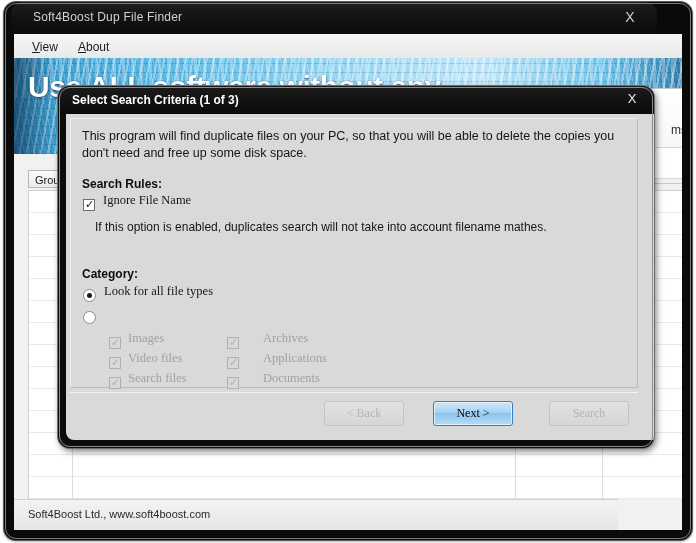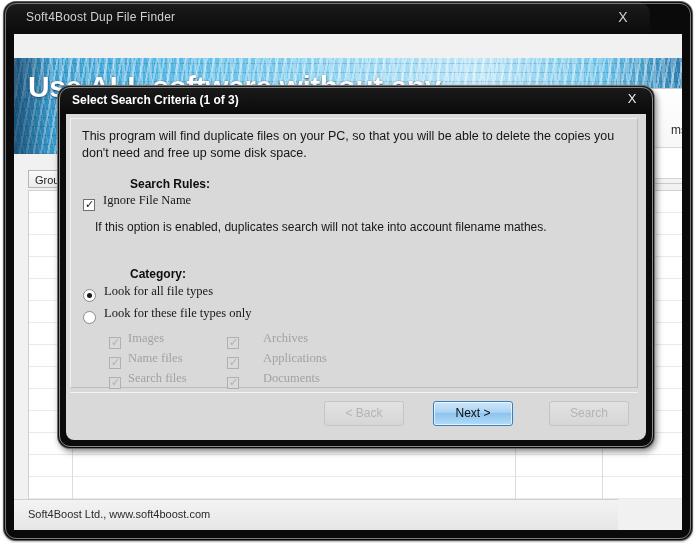--- a/index.html
+++ b/index.html
@@ -22,21 +22,21 @@
   }
   #app-window::after{
     content:"";
     position:absolute; left:1px; top:1px; right:1px; bottom:1px;
     border-radius:11px;
     border:1px solid #7b7b7b;
     pointer-events:none;
   }
 
   #titlebar {
-    position: absolute; left: 0; top: 0;
+    position: absolute; left: 7px; top: 0;
     width: 646px; height: 32px;
     background: linear-gradient(180deg,#1e1e1e 0%, #141414 40%, #0b0b0b 100%);
     border-top-left-radius: 12px;
     border-top-right-radius: 12px;
   }
   #title-text {
     position:absolute; left:22px; top:8px;
     font-size: 12px; color: #d2d2d2; letter-spacing:.2px;
     white-space: nowrap;
   }
@@ -190,37 +190,38 @@
     width:16px; height:16px; line-height:16px; text-align:center;
     color:#f0f0f0; font-size:13px; cursor:pointer;
   }
 
   #dlg-body{
     position:absolute; left:8px; top:28px;
     width:580px; height:326px;
     background:#d9d9d9;
     border-bottom-left-radius:8px;
     border-bottom-right-radius:8px;
+    padding-left:16px;
   }
   #dlg-content{
     position:absolute; left:4px; top:4px;
     width:568px; height:270px;
     background:#d9d9d9;
     border:1px solid #f0f0f0;
     border-right-color:#bcbcbc;
     border-bottom-color:#bcbcbc;
     box-sizing:border-box;
   }
   #intro{
     position:absolute; left:11px; top:9px; width:544px;
     font-size:12.5px; color:#161616; line-height:17px;
   }
   .section-title{
     position:absolute;
-    font-size:12px; font-weight:bold; color:#0d0d0d;margin-left:48px;
+    font-size:12px; font-weight:bold; color:#0d0d0d;
   }
   #search-rules-title{ left:11px; top:58px; }
   #category-title{ left:11px; top:148px; }
 
   
   .cb{
     position:absolute; width:12px; height:12px;
     background:#ffffff; border:1px solid #6f6f6f;
     box-sizing:border-box;
   }
@@ -258,20 +259,21 @@
 
   .ftcol-a-cb{ left:38px; }
   .ftcol-a-lb{ left:57px; }
   .ftcol-b-cb{ left:156px; }
   .ftcol-b-lb{ left:178px;margin-left:14px; }
 
   #dlg-footer{
     position:absolute; left:4px; top:278px;
     width:568px; height:44px;
     border-top:1px solid #f2f2f2;
+    font-family:Liberation Serif, serif;
   }
   .dlg-btn{
     position:absolute; top:8px;
     width:80px; height:25px;
     font-size:12px; line-height:23px; text-align:center;
     border-radius:3px; box-sizing:border-box;
     cursor:pointer;
   }
   .dlg-btn.disabled{
     background:linear-gradient(180deg,#e2e2e2,#d6d6d6);
@@ -294,20 +296,24 @@
 
 <div id="app-window">
 
   <div id="titlebar">
     <div id="title-text">Soft4Boost Dup File Finder</div>
     <div id="win-close">X</div>
   </div>
 
   <div id="client">
 
+    <div id="menubar">
+      <div class="menu-item" id="menu-view"><u>V</u><span>iew</span></div>
+      <div class="menu-item" id="menu-about"><u>A</u><span>bout</span></div>
+    </div>
 
     <div id="banner">
       <div class="streaks"></div>
       <div class="chips"></div>
       <div class="darkleft"></div>
       <div id="banner-text">Use ALL software without any</div>
     </div>
 
     <div class="side-panel" id="side-panel-a"></div>
     <div class="side-panel" id="side-panel-b">
@@ -353,31 +359,30 @@
       <div id="hint-ignore">If this option is enabled, duplicates search will not take into account filename mathes.</div>
 
       <div class="section-title" id="category-title">Category:</div>
 
       <div class="rb" id="rb-all">
         <span class="dot"></span>
       </div>
       <div class="opt-label" id="lbl-all">Look for all file types</div>
 
       <div class="rb" id="rb-only"></div>
-      <div class="opt-label" id="lbl-only">Look for these file types only</div>
 
       <div class="cb dis ftcol-a-cb" style="top:218px">
         <span class="tick">✓</span>
       </div>
       <div class="opt-label dis ftcol-a-lb" style="top:212px">Images</div>
 
       <div class="cb dis ftcol-a-cb" style="top:238px">
         <span class="tick">✓</span>
       </div>
-      <div class="opt-label dis ftcol-a-lb" style="top:232px">Name files</div>
+      <div class="opt-label dis ftcol-a-lb" style="top:232px">Video files</div>
 
       <div class="cb dis ftcol-a-cb" style="top:258px">
         <span class="tick">✓</span>
       </div>
       <div class="opt-label dis ftcol-a-lb" style="top:252px">Search files</div>
 
       <div class="cb dis ftcol-b-cb" style="top:218px">
         <span class="tick">✓</span>
       </div>
       <div class="opt-label dis ftcol-b-lb" style="top:212px">Archives</div>

